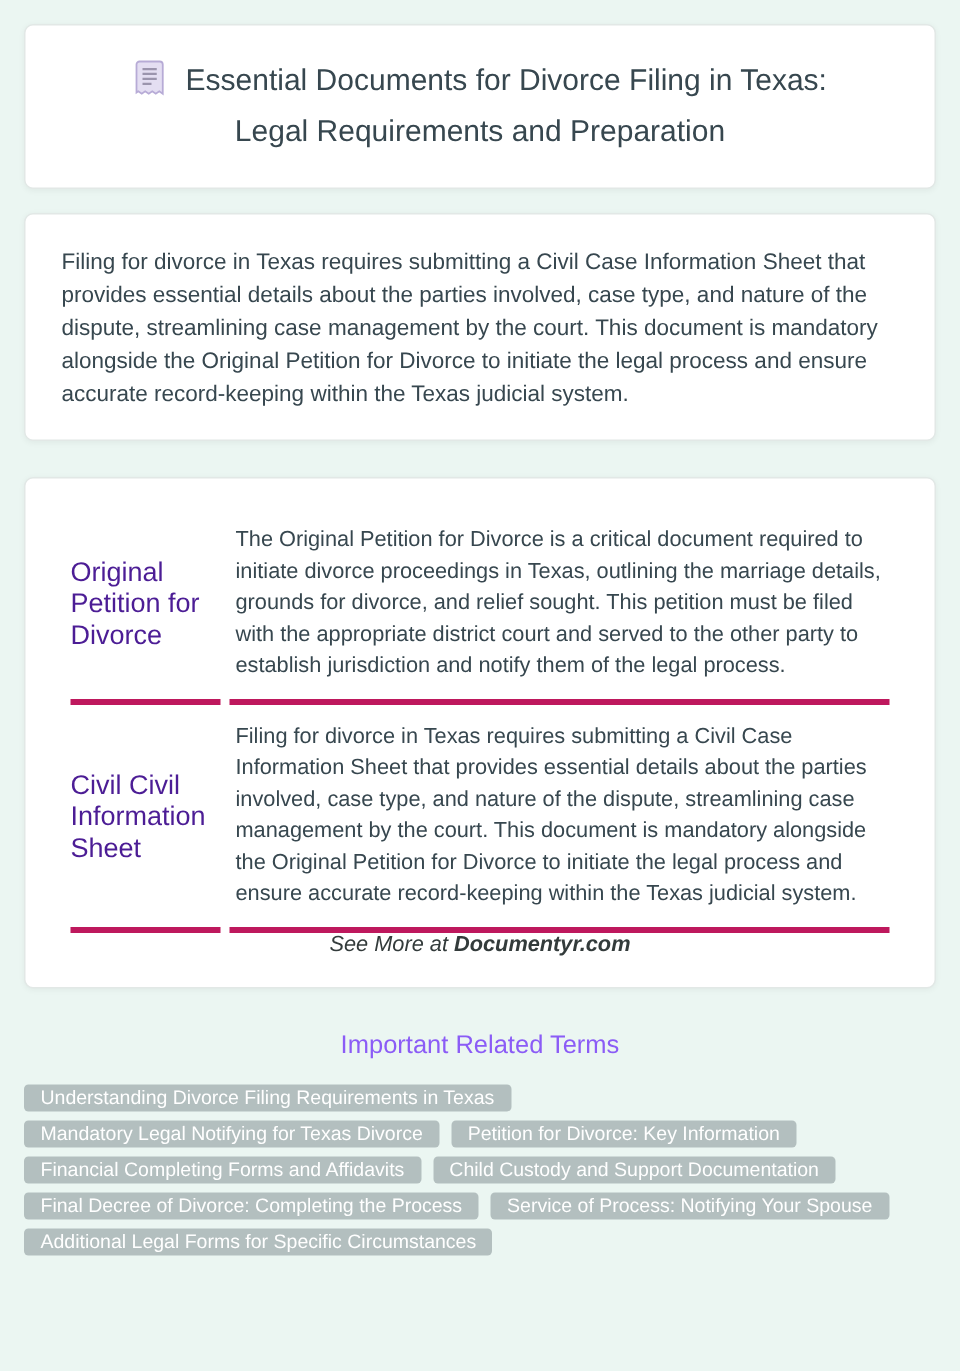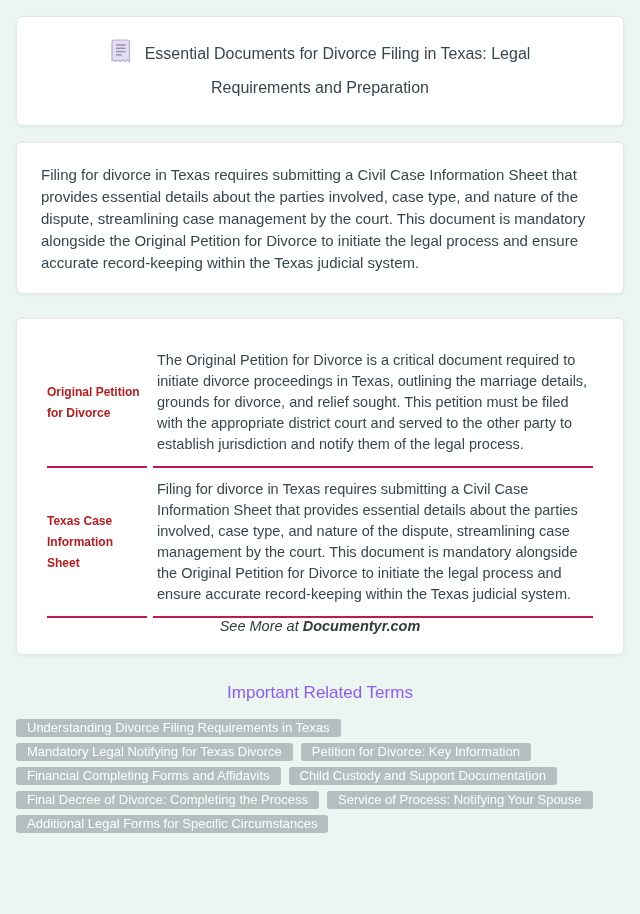--- a/index.html
+++ b/index.html
@@ -15,21 +15,21 @@
   .card {
     background: #ffffff;
     border: 1px solid #e2e8e6;
     border-radius: 6px;
     box-shadow: 0 1px 4px rgba(0,0,0,0.05);
   }
 
   
   .header-card { padding: 22px 24px; margin-bottom: 16px; }
   .page-title {
-    font-size: 16px;
+    font-size: 20px;
     line-height: 30px;
     font-weight: 500;
     color: #37474f;
     text-align: center;
     max-width: 478px;
     margin: 0 auto;
   }
   .receipt-icon {
     display: inline-block;
     vertical-align: -4px;
@@ -45,30 +45,29 @@
   }
 
   
   .table-card { padding: 20px 24px 20px; margin-bottom: 28px; }
   table.doc-table {
     width: 100%;
     border-collapse: separate;
     border-spacing: 6px 0;
   }
   .doc-table td {
-    border-bottom: 2px solid #be185d;
+    border-bottom: 4px solid #be185d;
     padding: 11px 0;
     vertical-align: middle;
   }
   td.term-cell {
     width: 100px;
-    font-size: 12px;
+    font-size: 18px;
     line-height: 21px;
-    color: #b91c1c;
-    font-weight: bold;
+    color: #4c1d95;
   }
   td.desc-cell {
     font-size: 14.5px;
     line-height: 21px;
     color: #37474f;
     padding-left: 4px;
   }
   .see-more {
     text-align: center;
     font-style: italic;
@@ -121,21 +120,21 @@
   </div>
 
   <div class="card table-card">
     <table class="doc-table">
       <tbody>
         <tr>
           <td class="term-cell">Original Petition for Divorce</td>
           <td class="desc-cell">The Original Petition for Divorce is a critical document required to initiate divorce proceedings in Texas, outlining the marriage details, grounds for divorce, and relief sought. This petition must be filed with the appropriate district court and served to the other party to establish jurisdiction and notify them of the legal process.</td>
         </tr>
         <tr>
-          <td class="term-cell">Texas Case Information Sheet</td>
+          <td class="term-cell">Civil Civil Information Sheet</td>
           <td class="desc-cell">Filing for divorce in Texas requires submitting a Civil Case Information Sheet that provides essential details about the parties involved, case type, and nature of the dispute, streamlining case management by the court. This document is mandatory alongside the Original Petition for Divorce to initiate the legal process and ensure accurate record-keeping within the Texas judicial system.</td>
         </tr>
       </tbody>
     </table>
     <div class="see-more">
       <span>See More at</span><span class="site">Documentyr.com</span>
     </div>
   </div>
 
   <h2 class="related-heading">Important Related Terms</h2>

